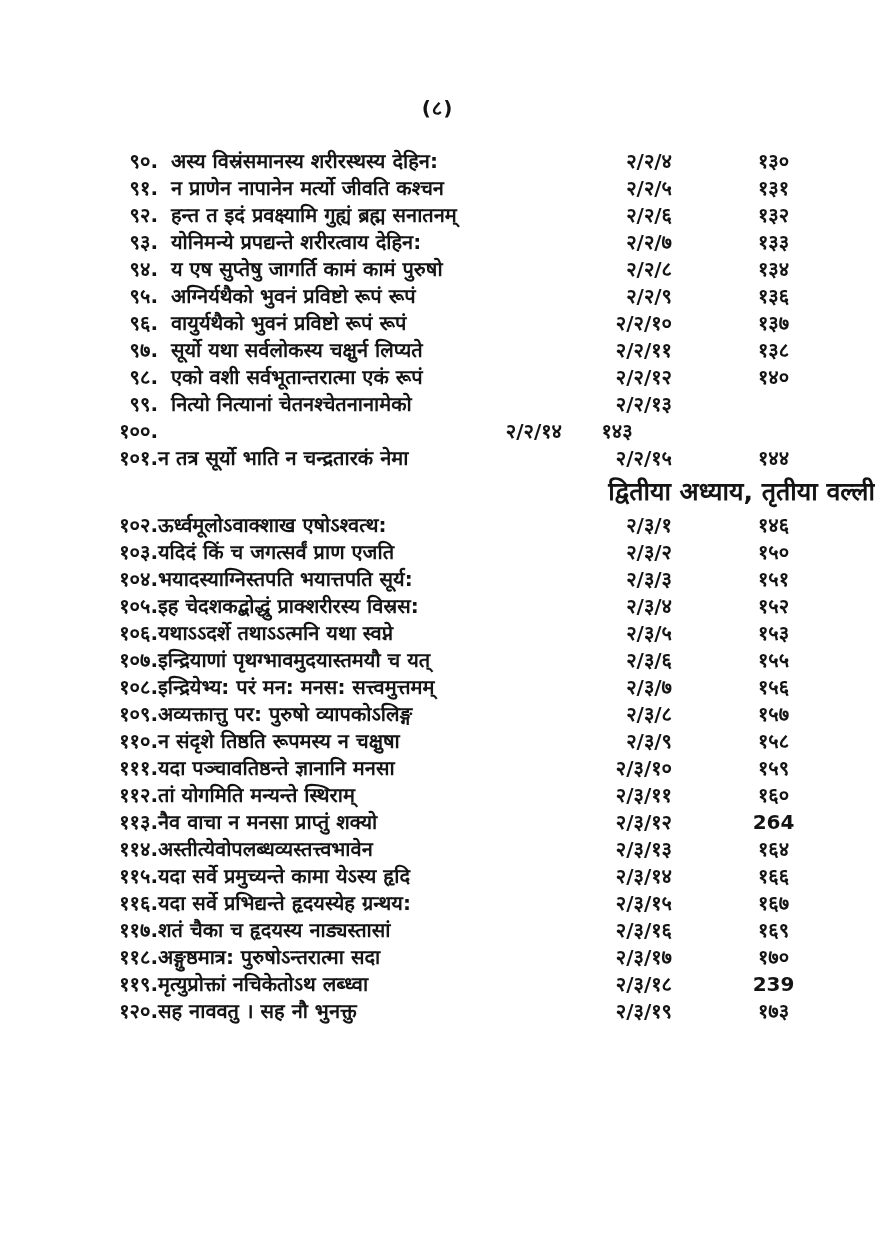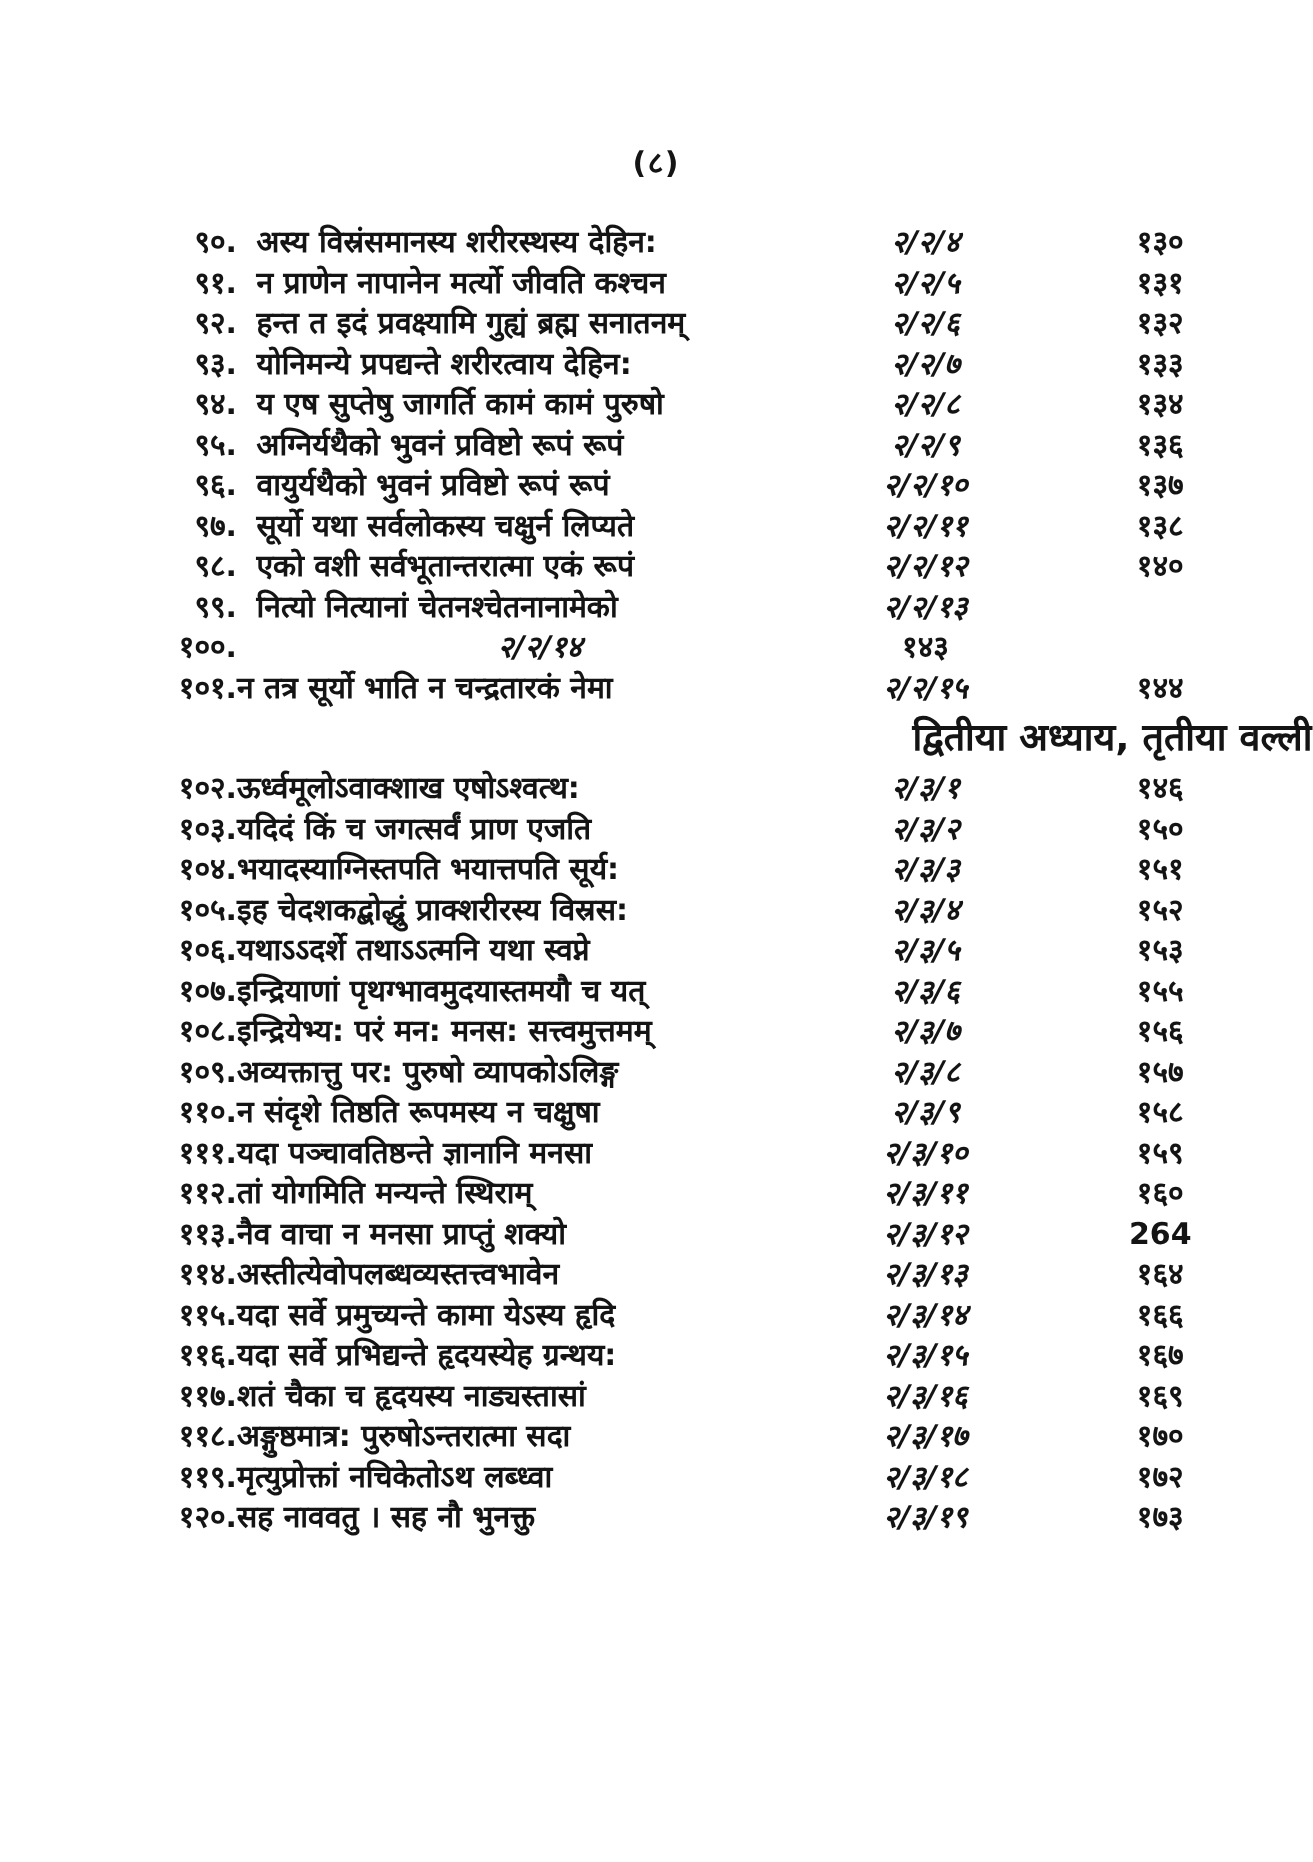--- a/index.html
+++ b/index.html
@@ -33,21 +33,21 @@
     grid-template-columns: 46px 404px 110px auto;
     padding-left: 112px;
     font-size: 20px;
     font-weight: 600;
     line-height: 27px;
     white-space: nowrap;
   }
   .row .num   { text-align: right; }
   .row .title { text-align: left; }
   .row.short .title { padding-left: 13px; }
-  .row .ref   { text-align: center; font-style: italic; }
+  .row .ref   { text-align: right; }
   .row .pg    { text-align: center; }
   .heading {
     height: 40px;
     line-height: 40px;
     text-align: right;
     font-size: 25px;
     font-weight: 700;
   }
 </style>
 </head>
@@ -226,21 +226,21 @@
       <div class="row">
     <span class="num">११८.</span>
     <span class="title">अङ्गुष्ठमात्र: पुरुषोऽन्तरात्मा सदा</span>
     <span class="ref">२/३/१७</span>
     <span class="pg">१७०</span>
   </div>
       <div class="row">
     <span class="num">११९.</span>
     <span class="title">मृत्युप्रोक्तां नचिकेतोऽथ लब्ध्वा</span>
     <span class="ref">२/३/१८</span>
-    <span class="pg">१७२</span>
+    <span class="pg">239</span>
   </div>
       <div class="row">
     <span class="num">१२०.</span>
     <span class="title">सह नाववतु । सह नौ भुनक्तु</span>
     <span class="ref">२/३/१९</span>
     <span class="pg">१७३</span>
   </div>
     </div>
 </div>
 

